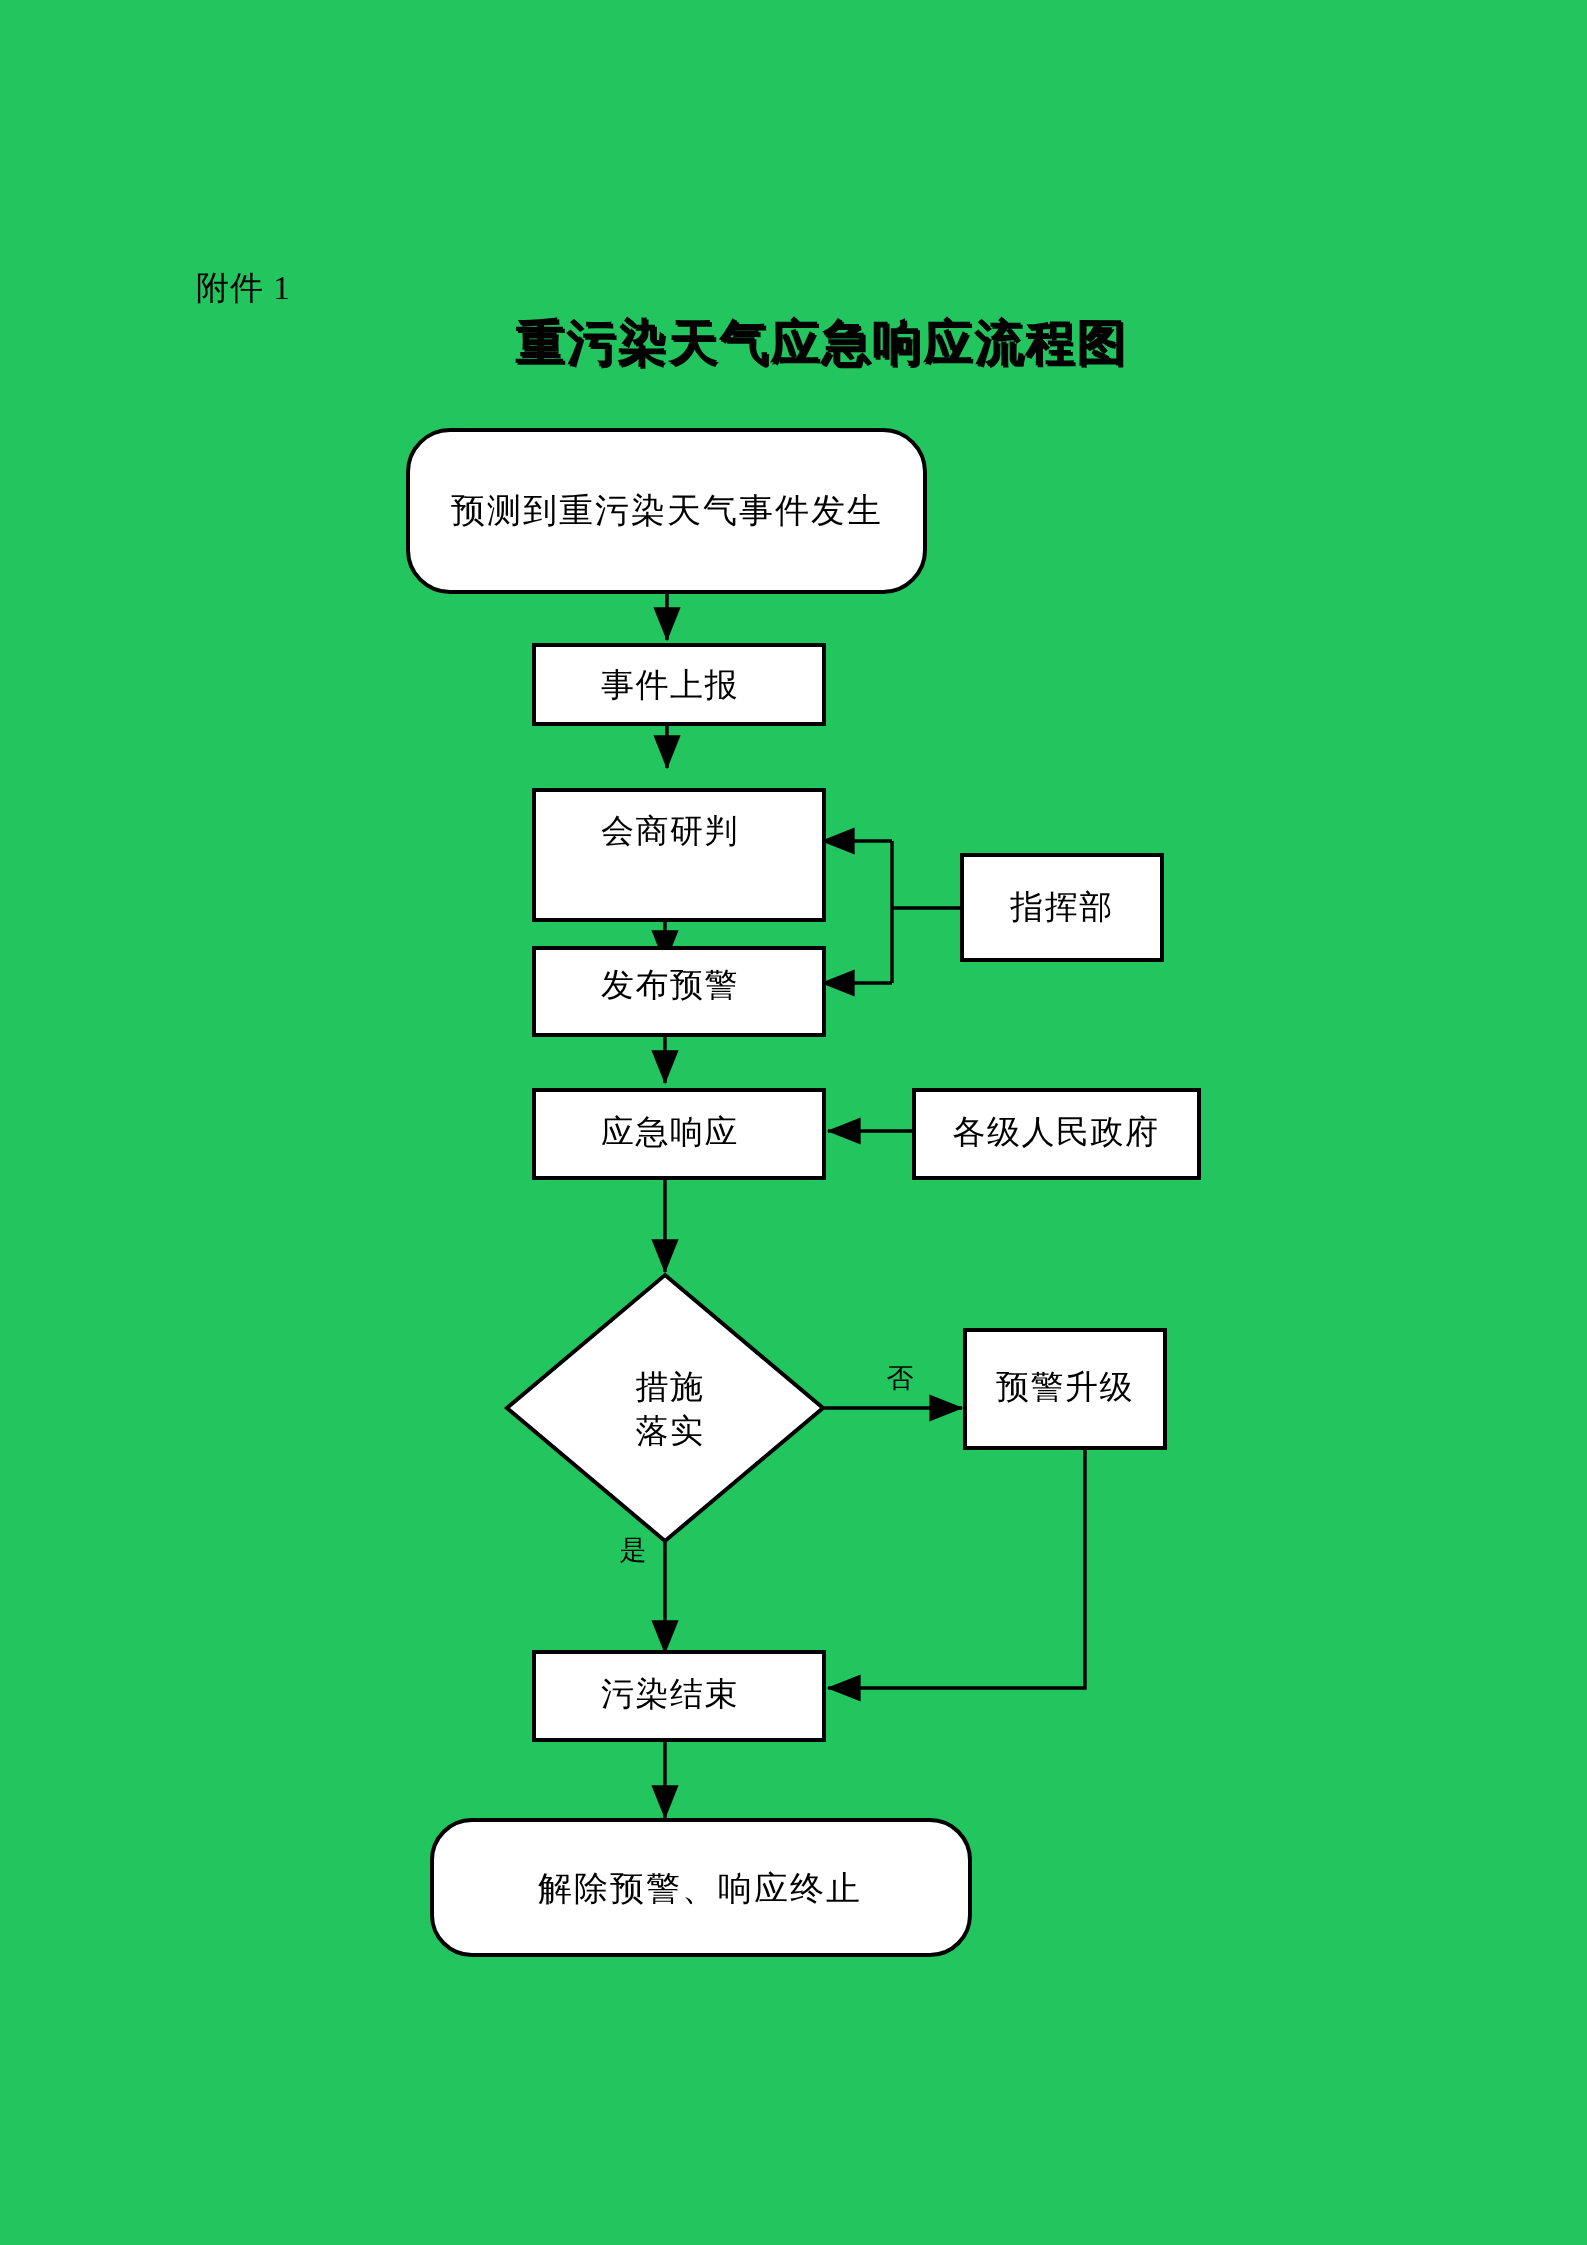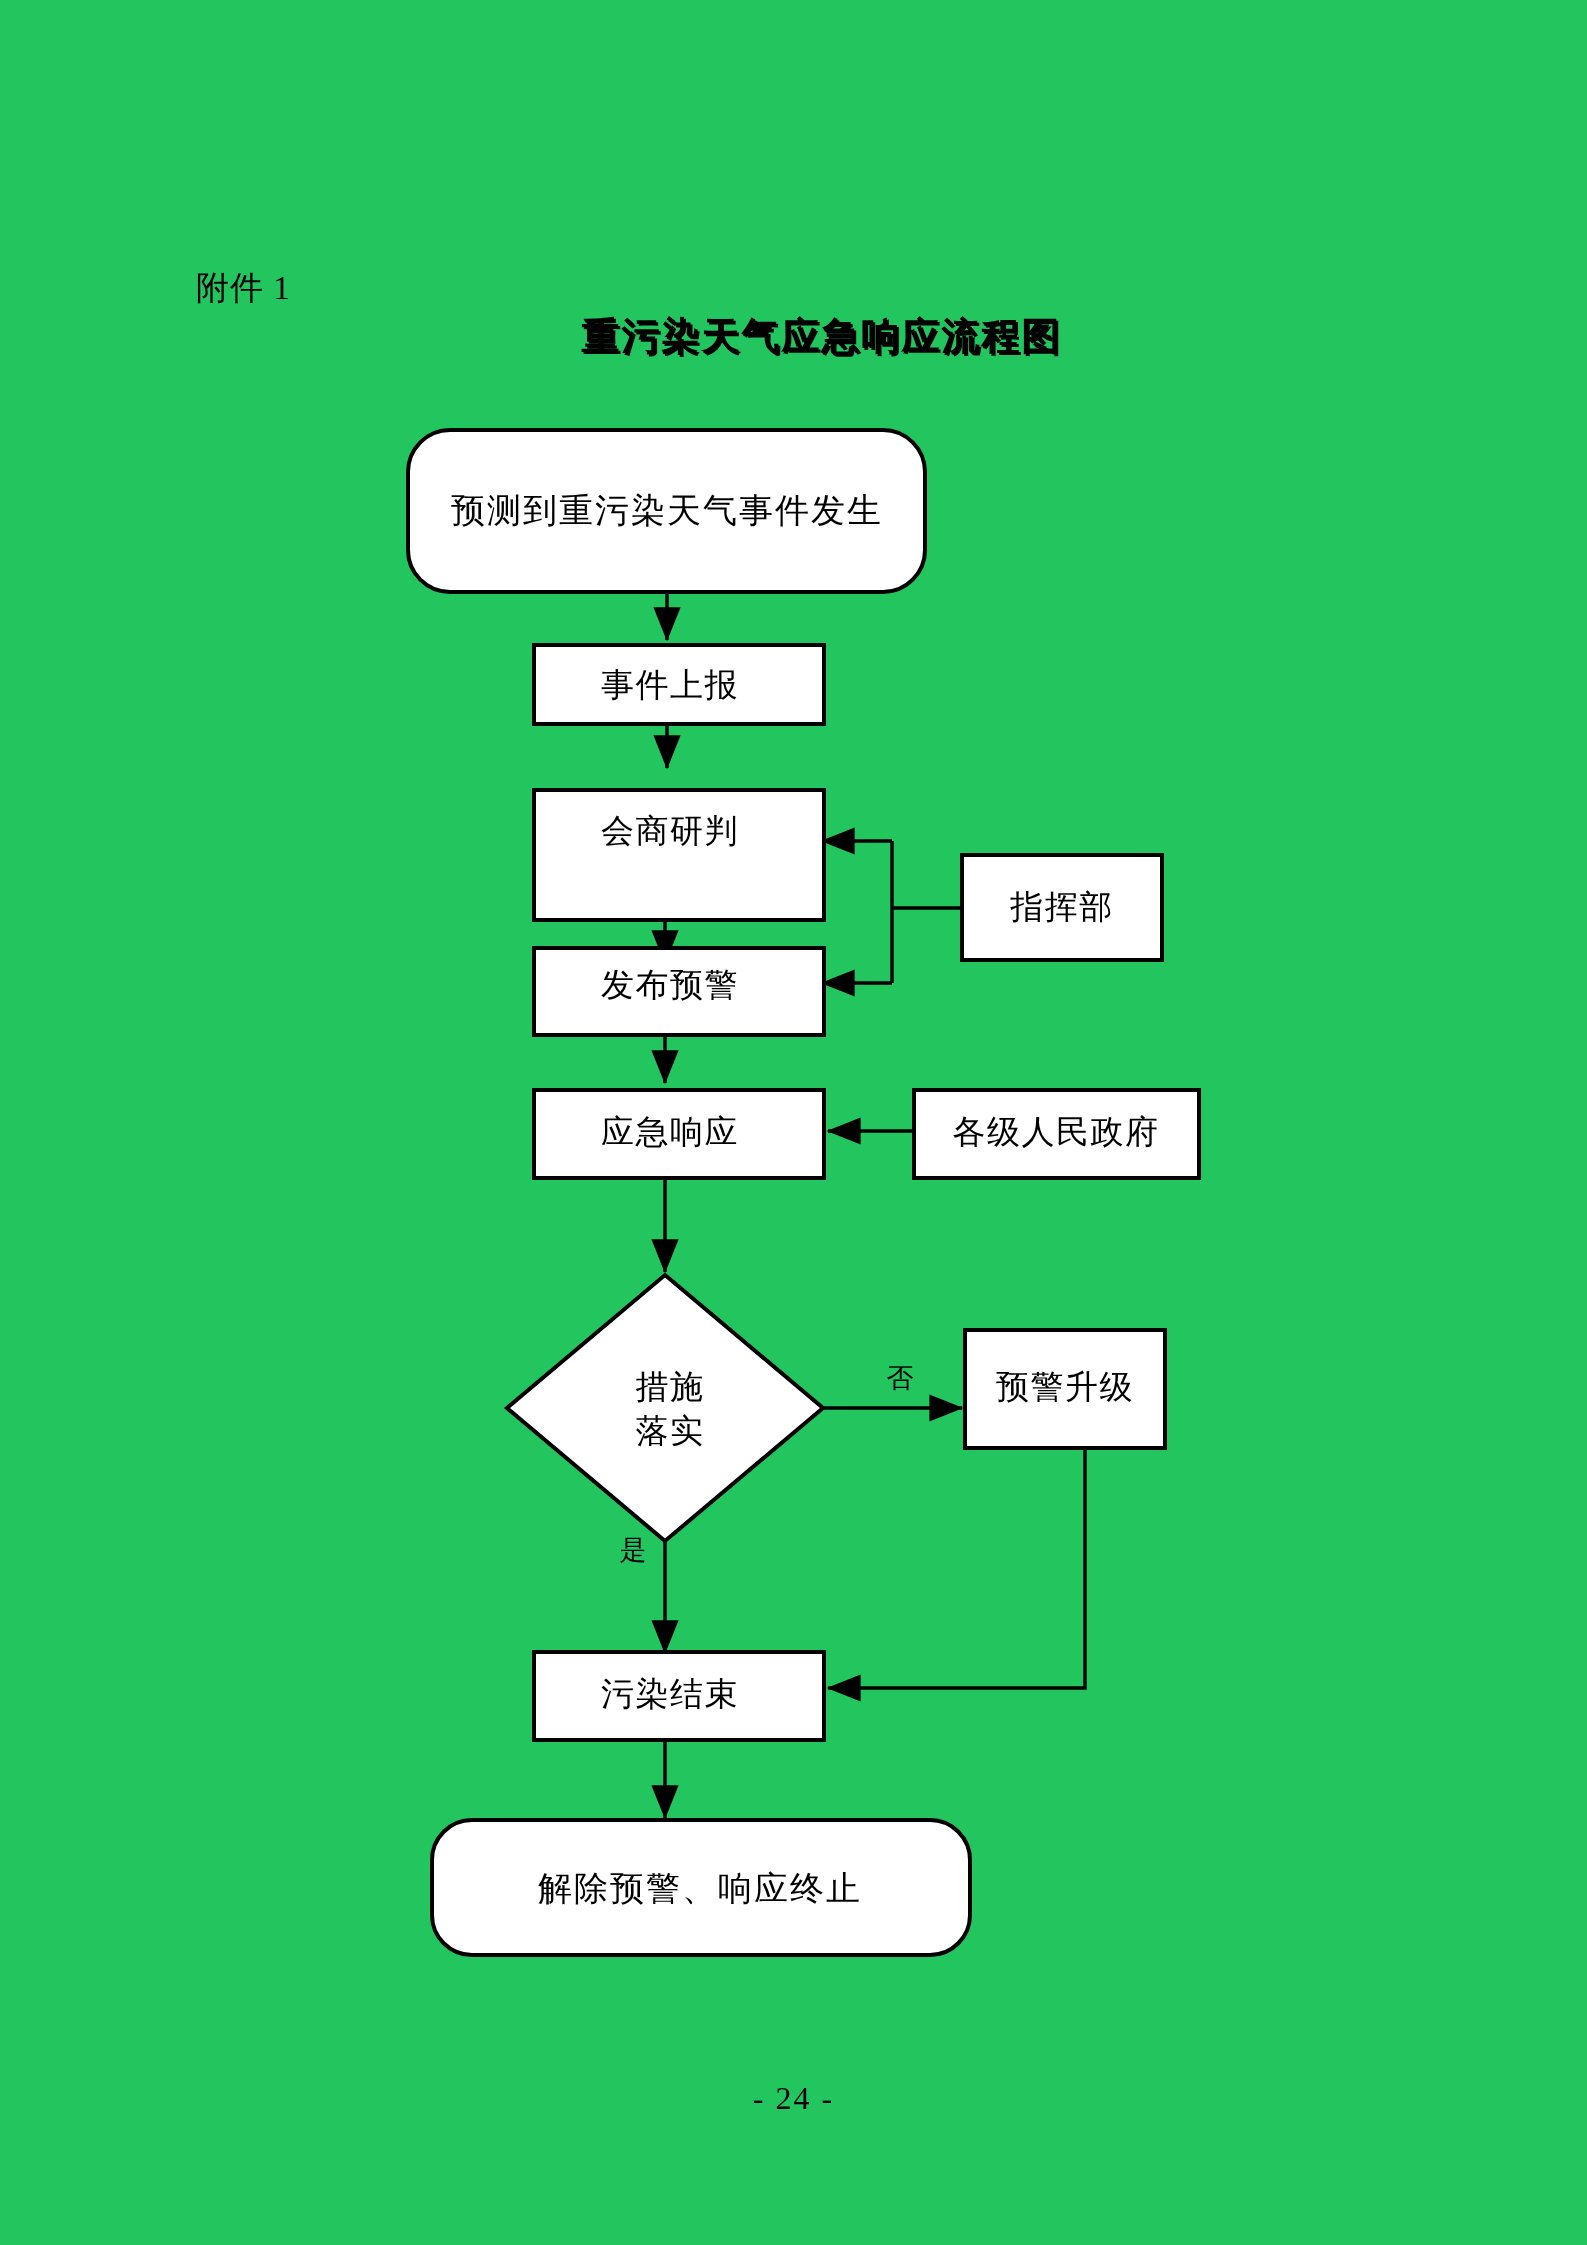--- a/index.html
+++ b/index.html
@@ -32,21 +32,21 @@
     letter-spacing: 1px;
     white-space: nowrap;
   }
   .doc-title {
     position: absolute;
     left: 0;
     right: 0;
     top: 315px;
     text-align: center;
     font-family: "Liberation Serif", "DejaVu Serif", serif;
-    font-size: 38px;
+    font-size: 49px;
     font-weight: bold;
     letter-spacing: 2px;
     line-height: 1.15;
     text-shadow: 2px 2px 0 #000;
     padding-left: 56px;
     white-space: nowrap;
   }
   
   #flow {
     position: absolute;
@@ -207,15 +207,14 @@
       <text class="node-text" x="670" y="1695">污染结束</text>
     </g>
 
     <g>
       <rect class="node-round" x="432" y="1820" width="538" height="135" rx="40" ry="40"></rect>
       <text class="node-text-round" x="700" y="1890">解除预警、响应终止</text>
     </g>
 
   </svg>
 
-  <div class="page-footer">- 24 -</div>
 
 </div>
 
 </body></html>

